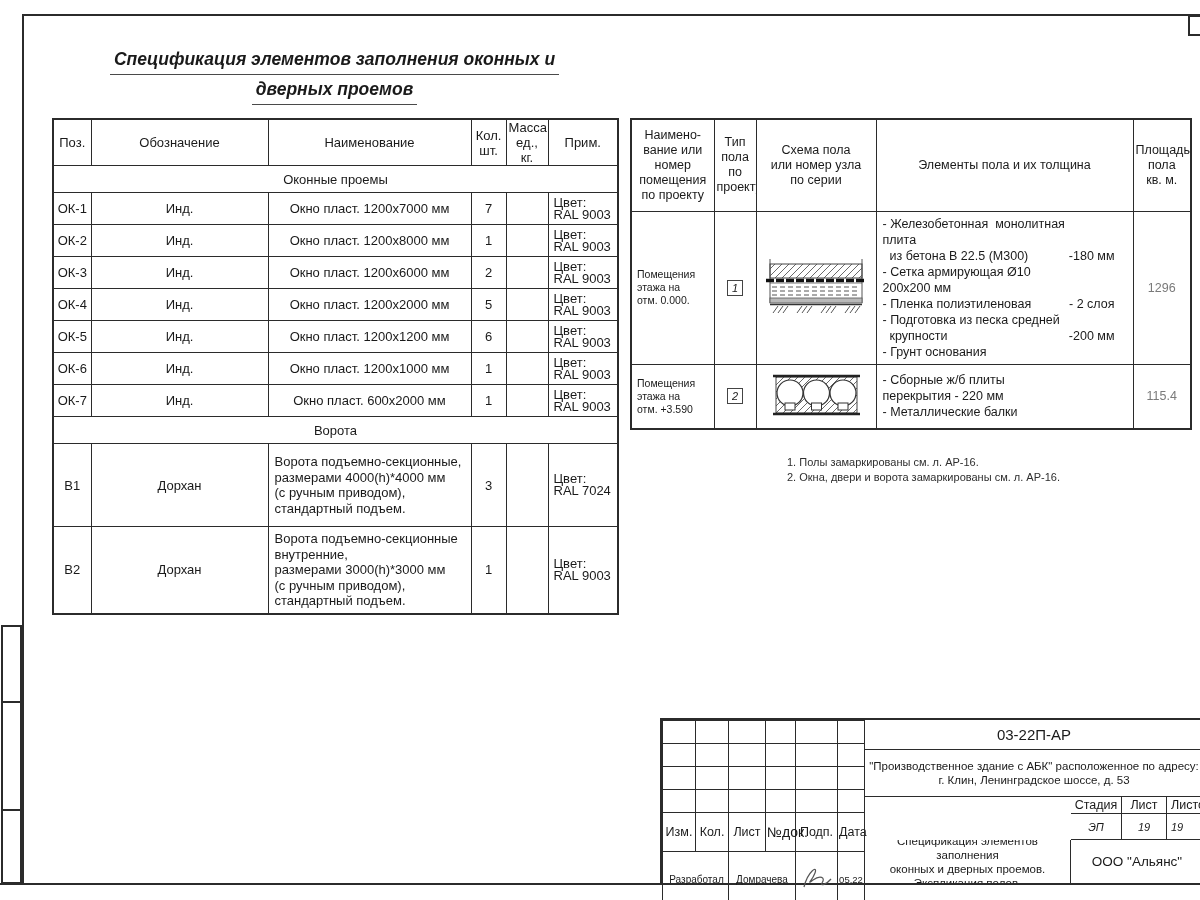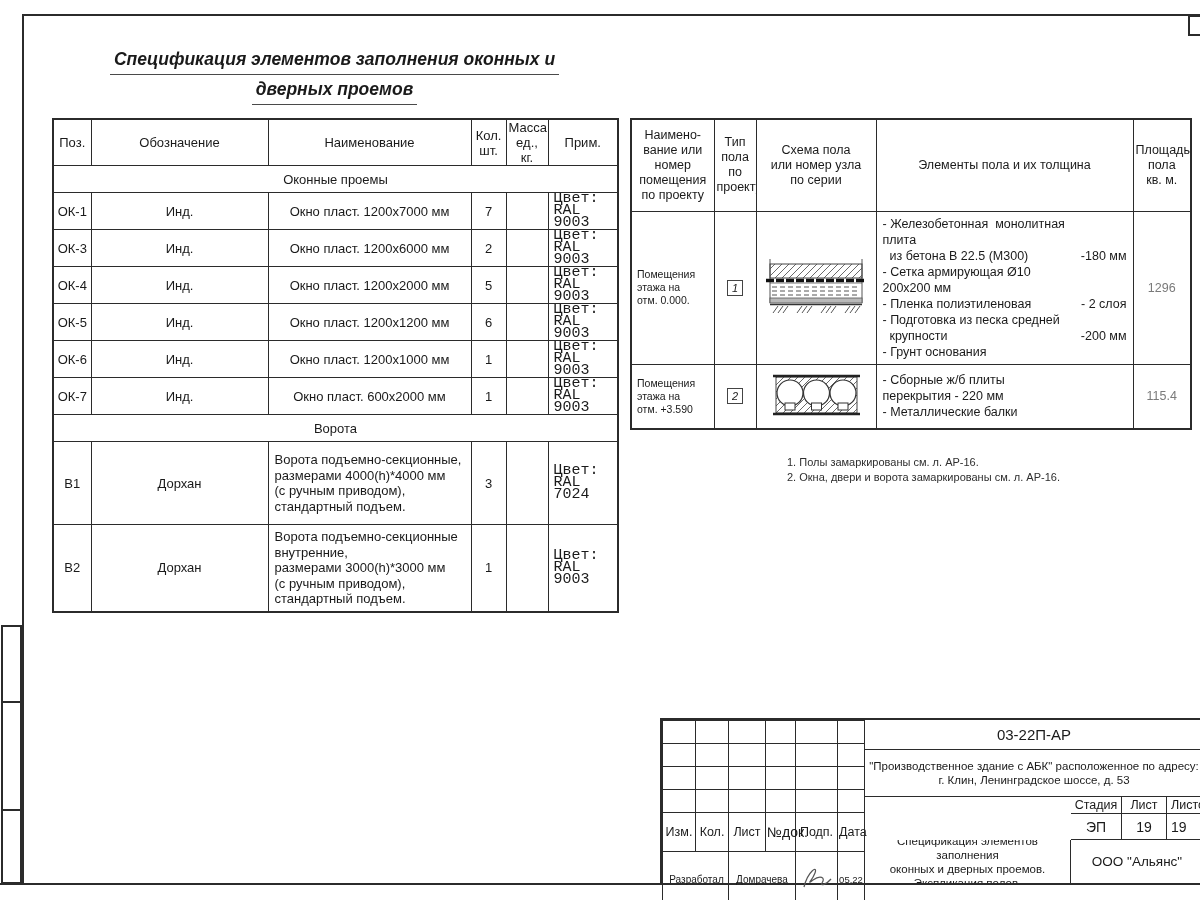--- a/index.html
+++ b/index.html
@@ -22,49 +22,49 @@
   .sec-title .tl { display:inline-block; border-bottom:1.5px solid #4a4a4a; padding:0 4px 1px 4px; }
   .spec-title   { left:52px;  top:45px; width:565px; }
   .floors-title { left:700px; top:32px; width:460px; font-size:18px; }
   
   table.dr { position:absolute; border-collapse:collapse; table-layout:fixed; background:#fff; border:2px solid #2b2b2b; }
   table.dr td { border:1px solid #2b2b2b; text-align:center; vertical-align:middle; overflow:hidden; padding:0 2px; font-size:13px; }
   
   .spec-tbl { left:52px; top:118px; width:565px; }
   .spec-tbl td.hdr { font-size:13px; white-space:pre-line; line-height:15px; }
   .spec-tbl td.section { font-size:13px; }
-  .spec-tbl td.note { font-size:15px; line-height:12px; text-align:left; padding-left:5px; white-space:pre-line;font-family:Liberation Mono, monospace; }
+  .spec-tbl td.note { font-size:13px; line-height:12px; text-align:left; padding-left:5px; white-space:pre-line; }
   .spec-tbl td.gname { text-align:left; padding:4px 6px; white-space:pre-line; font-size:13px; line-height:15.5px; vertical-align:middle; }
   
   .floors-tbl { left:630px; top:118px; width:560px; }
   .floors-tbl td.hdr { font-size:12.5px; white-space:pre-line; line-height:15px; }
   .floors-tbl td.room { font-size:10.5px; line-height:13px; text-align:left; padding-left:5px; white-space:pre-line; }
   .floors-tbl td.area { color:#7a7a7a; font-size:12.5px; }
   .floors-tbl td.elems { padding:4px 4px 4px 6px; vertical-align:middle; }
   .type-box { display:inline-block; min-width:16px; height:16px; line-height:14px; border:1px solid #444; font-size:11px; font-style:italic; padding:0 2px; background:#fff; }
   .fl-item { position:relative; white-space:pre-wrap; font-size:12.5px; line-height:16px; text-align:left; padding-right:58px; }
-  .fl-item .val { position:absolute; right:2px; bottom:0; white-space:nowrap; }
+  .fl-item .val { position:absolute; right:14px; bottom:0; white-space:nowrap; }
   
   .notes { position:absolute; left:787px; top:455px; font-size:11px; line-height:15px; color:#2e2e2e; }
   
   .tb { position:absolute; left:660px; top:718px; width:545px; height:167px; border:2px solid #2b2b2b; background:#fff; }
   table.tb-left { position:absolute; left:0; top:0; width:202px; height:163px; border-collapse:collapse; table-layout:fixed; }
   table.tb-left td { border:1px solid #2b2b2b; text-align:center; vertical-align:middle; overflow:visible; font-size:10px; padding:11px 1px; white-space:nowrap; }
   table.tb-left td.colhdr { font-size:12.5px; }
   table.tb-left td.ndoc { font-size:14px; }
   table.tb-left td.date { font-size:9.5px; }
   table.tb-left td.gray { color:#909090; }
   .tb-right { position:absolute; left:202px; top:0; right:0; bottom:0; }
   .tb-right .cell { position:absolute; display:flex; align-items:center; justify-content:center; text-align:center; overflow:hidden; }
   .tb-doc     { left:0; top:0; right:0; height:30px; border-bottom:1px solid #2b2b2b; font-size:15px; }
   .tb-project { left:0; top:30px; right:0; height:47px; border-bottom:1px solid #2b2b2b; font-size:11.5px; line-height:14px; white-space:pre-line; }
   .tb-author  { left:0; top:77px; width:206px; height:43px; border-right:1px solid #2b2b2b; border-bottom:1px solid #2b2b2b; font-size:12.5px; }
   .tb-sheettitle { left:0; top:120px; width:206px; height:43px; border-right:1px solid #2b2b2b; font-size:11.5px; line-height:14px; white-space:pre-line; }
   .tb-sh { top:77px; height:17px; border-bottom:1px solid #2b2b2b; font-size:12.5px; }
-  .tb-sv { top:94px; height:26px; border-bottom:1px solid #2b2b2b; font-size:14px; }
+  .tb-sv { top:94px; height:26px; border-bottom:1px solid #2b2b2b; font-size:11px;font-style:italic; }
   .c1 { left:206px; width:50px; }
   .c2 { left:256px; width:45px; border-left:1px solid #2b2b2b; }
   .c3 { left:301px; width:42px; border-left:1px solid #2b2b2b; justify-content:flex-start !important; padding-left:4px; }
   .tb-company { left:206px; top:120px; right:0; height:43px; font-size:13.5px; }
   .sig { overflow:visible; }
 </style>
 </head>
 <body>
 
 <div class="sheet">
@@ -103,20 +103,29 @@
       <td class="hdr">Прим.</td>
     </tr>
     <tr style="height:27px">
       <td class="section" colspan="6">Оконные проемы</td>
     </tr>
     <tr style="height:32px">
       <td>ОК-1</td>
       <td>Инд.</td>
       <td>Окно пласт. 1200х7000 мм</td>
       <td>7</td>
+      <td></td>
+      <td class="note">Цвет:
+RAL 9003</td>
+    </tr>
+    <tr style="height:32px">
+      <td>ОК-2</td>
+      <td>Инд.</td>
+      <td>Окно пласт. 1200х8000 мм</td>
+      <td>1</td>
       <td></td>
       <td class="note">Цвет:
 RAL 9003</td>
     </tr>
     <tr style="height:32px">
       <td>ОК-3</td>
       <td>Инд.</td>
       <td>Окно пласт. 1200х6000 мм</td>
       <td>2</td>
       <td></td>

